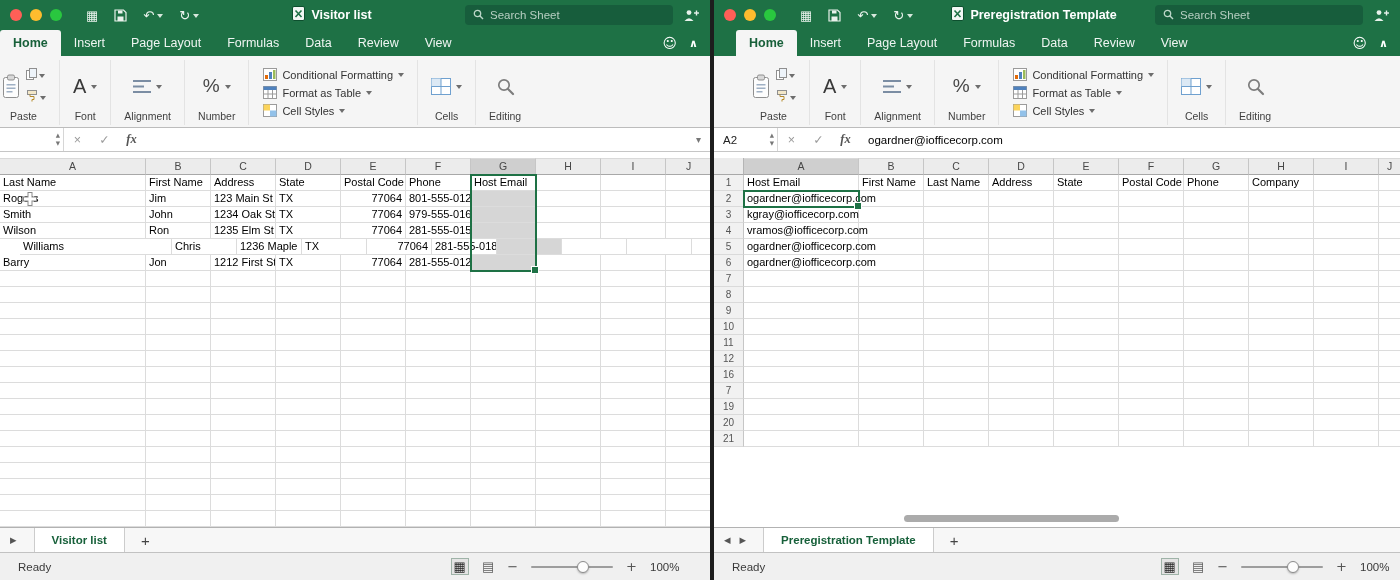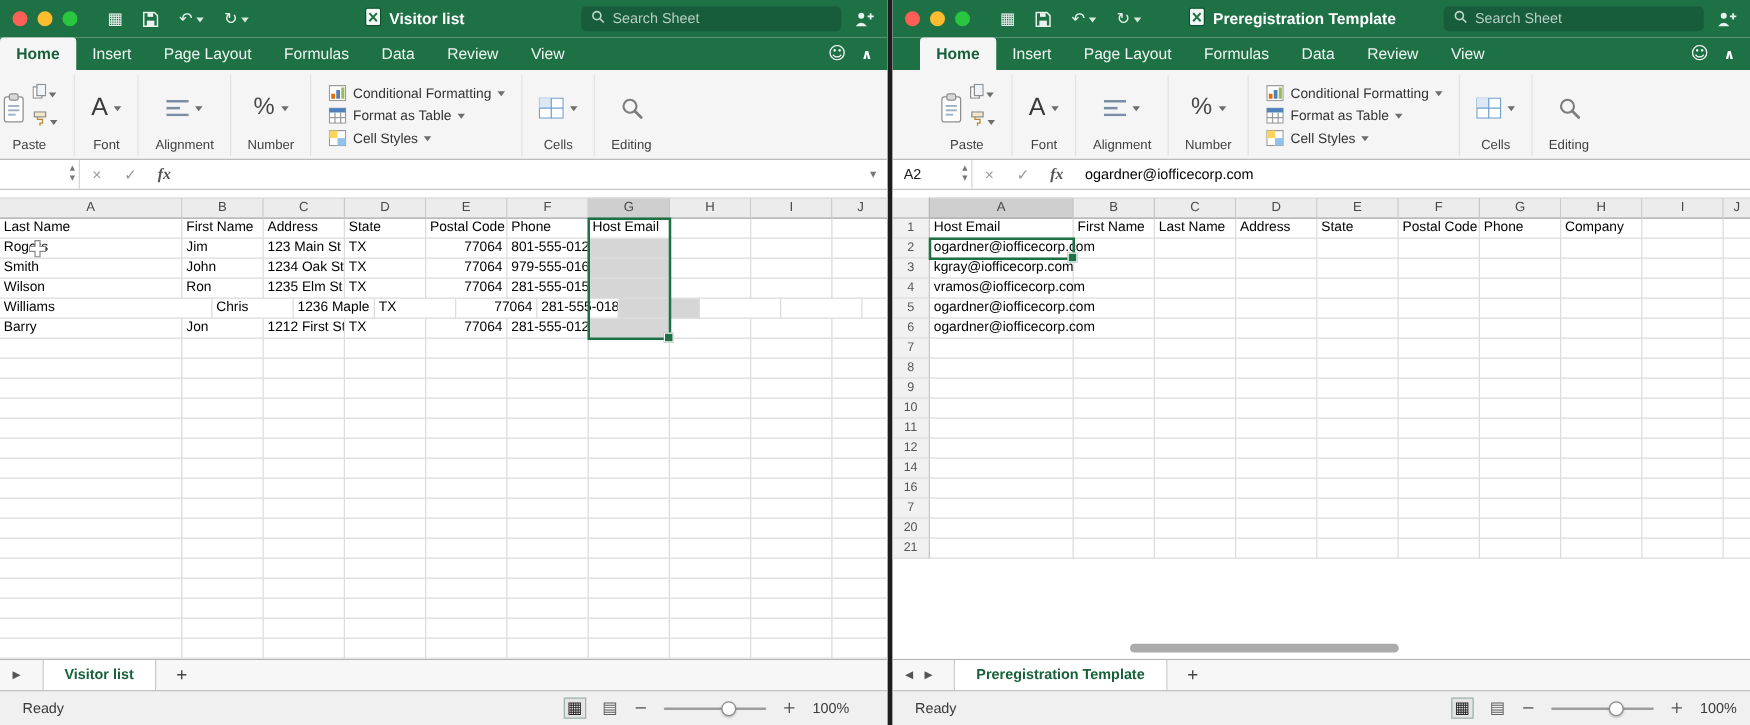--- a/index.html
+++ b/index.html
@@ -351,21 +351,21 @@
         <div class="gcell" style="width: 65px;">1235 Elm St</div>
         <div class="gcell" style="width: 65px;">TX</div>
         <div class="gcell" style="width: 65px; text-align: right;">77064</div>
         <div class="gcell" style="width: 65px;">281-555-0152</div>
         <div class="gcell gfill" style="width: 65px;"></div>
         <div class="gcell" style="width: 65px;"></div>
         <div class="gcell" style="width: 65px;"></div>
         <div class="gcell" style="width: 46px;"></div>
       </div>
       <div class="grow">
-        <div class="gcell" style="width: 170px;">Williams</div>
+        <div class="gcell" style="width: 152px; margin-left: 20px;">Williams</div>
         <div class="gcell" style="width: 65px;">Chris</div>
         <div class="gcell" style="width: 65px;">1236 Maple St</div>
         <div class="gcell" style="width: 65px;">TX</div>
         <div class="gcell" style="width: 65px; text-align: right;">77064</div>
         <div class="gcell" style="width: 65px;">281-555-0183</div>
         <div class="gcell gfill" style="width: 65px;"></div>
         <div class="gcell" style="width: 65px;"></div>
         <div class="gcell" style="width: 65px;"></div>
         <div class="gcell" style="width: 46px;"></div>
       </div>
@@ -972,47 +972,47 @@
         <div class="gcell" style="width: 65px;"></div>
         <div class="gcell" style="width: 65px;"></div>
         <div class="gcell" style="width: 65px;"></div>
         <div class="gcell" style="width: 65px;"></div>
         <div class="gcell" style="width: 65px;"></div>
         <div class="gcell" style="width: 65px;"></div>
         <div class="gcell" style="width: 65px;"></div>
         <div class="gcell" style="width: 22px;"></div>
       </div>
       <div class="grow">
-        <div class="grn" style="width: 30px;">14</div>
-        <div class="gcell" style="width: 115px;"></div>
-        <div class="gcell" style="width: 65px;"></div>
-        <div class="gcell" style="width: 65px;"></div>
-        <div class="gcell" style="width: 65px;"></div>
-        <div class="gcell" style="width: 65px;"></div>
-        <div class="gcell" style="width: 65px;"></div>
-        <div class="gcell" style="width: 65px;"></div>
-        <div class="gcell" style="width: 65px;"></div>
-        <div class="gcell" style="width: 65px;"></div>
-        <div class="gcell" style="width: 22px;"></div>
-      </div>
-      <div class="grow">
         <div class="grn" style="width: 30px;">16</div>
         <div class="gcell" style="width: 115px;"></div>
         <div class="gcell" style="width: 65px;"></div>
         <div class="gcell" style="width: 65px;"></div>
         <div class="gcell" style="width: 65px;"></div>
         <div class="gcell" style="width: 65px;"></div>
         <div class="gcell" style="width: 65px;"></div>
         <div class="gcell" style="width: 65px;"></div>
         <div class="gcell" style="width: 65px;"></div>
         <div class="gcell" style="width: 65px;"></div>
         <div class="gcell" style="width: 22px;"></div>
       </div>
       <div class="grow">
         <div class="grn" style="width: 30px;">7</div>
+        <div class="gcell" style="width: 115px;"></div>
+        <div class="gcell" style="width: 65px;"></div>
+        <div class="gcell" style="width: 65px;"></div>
+        <div class="gcell" style="width: 65px;"></div>
+        <div class="gcell" style="width: 65px;"></div>
+        <div class="gcell" style="width: 65px;"></div>
+        <div class="gcell" style="width: 65px;"></div>
+        <div class="gcell" style="width: 65px;"></div>
+        <div class="gcell" style="width: 65px;"></div>
+        <div class="gcell" style="width: 22px;"></div>
+      </div>
+      <div class="grow">
+        <div class="grn" style="width: 30px;">19</div>
         <div class="gcell" style="width: 115px;"></div>
         <div class="gcell" style="width: 65px;"></div>
         <div class="gcell" style="width: 65px;"></div>
         <div class="gcell" style="width: 65px;"></div>
         <div class="gcell" style="width: 65px;"></div>
         <div class="gcell" style="width: 65px;"></div>
         <div class="gcell" style="width: 65px;"></div>
         <div class="gcell" style="width: 65px;"></div>
         <div class="gcell" style="width: 65px;"></div>
         <div class="gcell" style="width: 22px;"></div>

